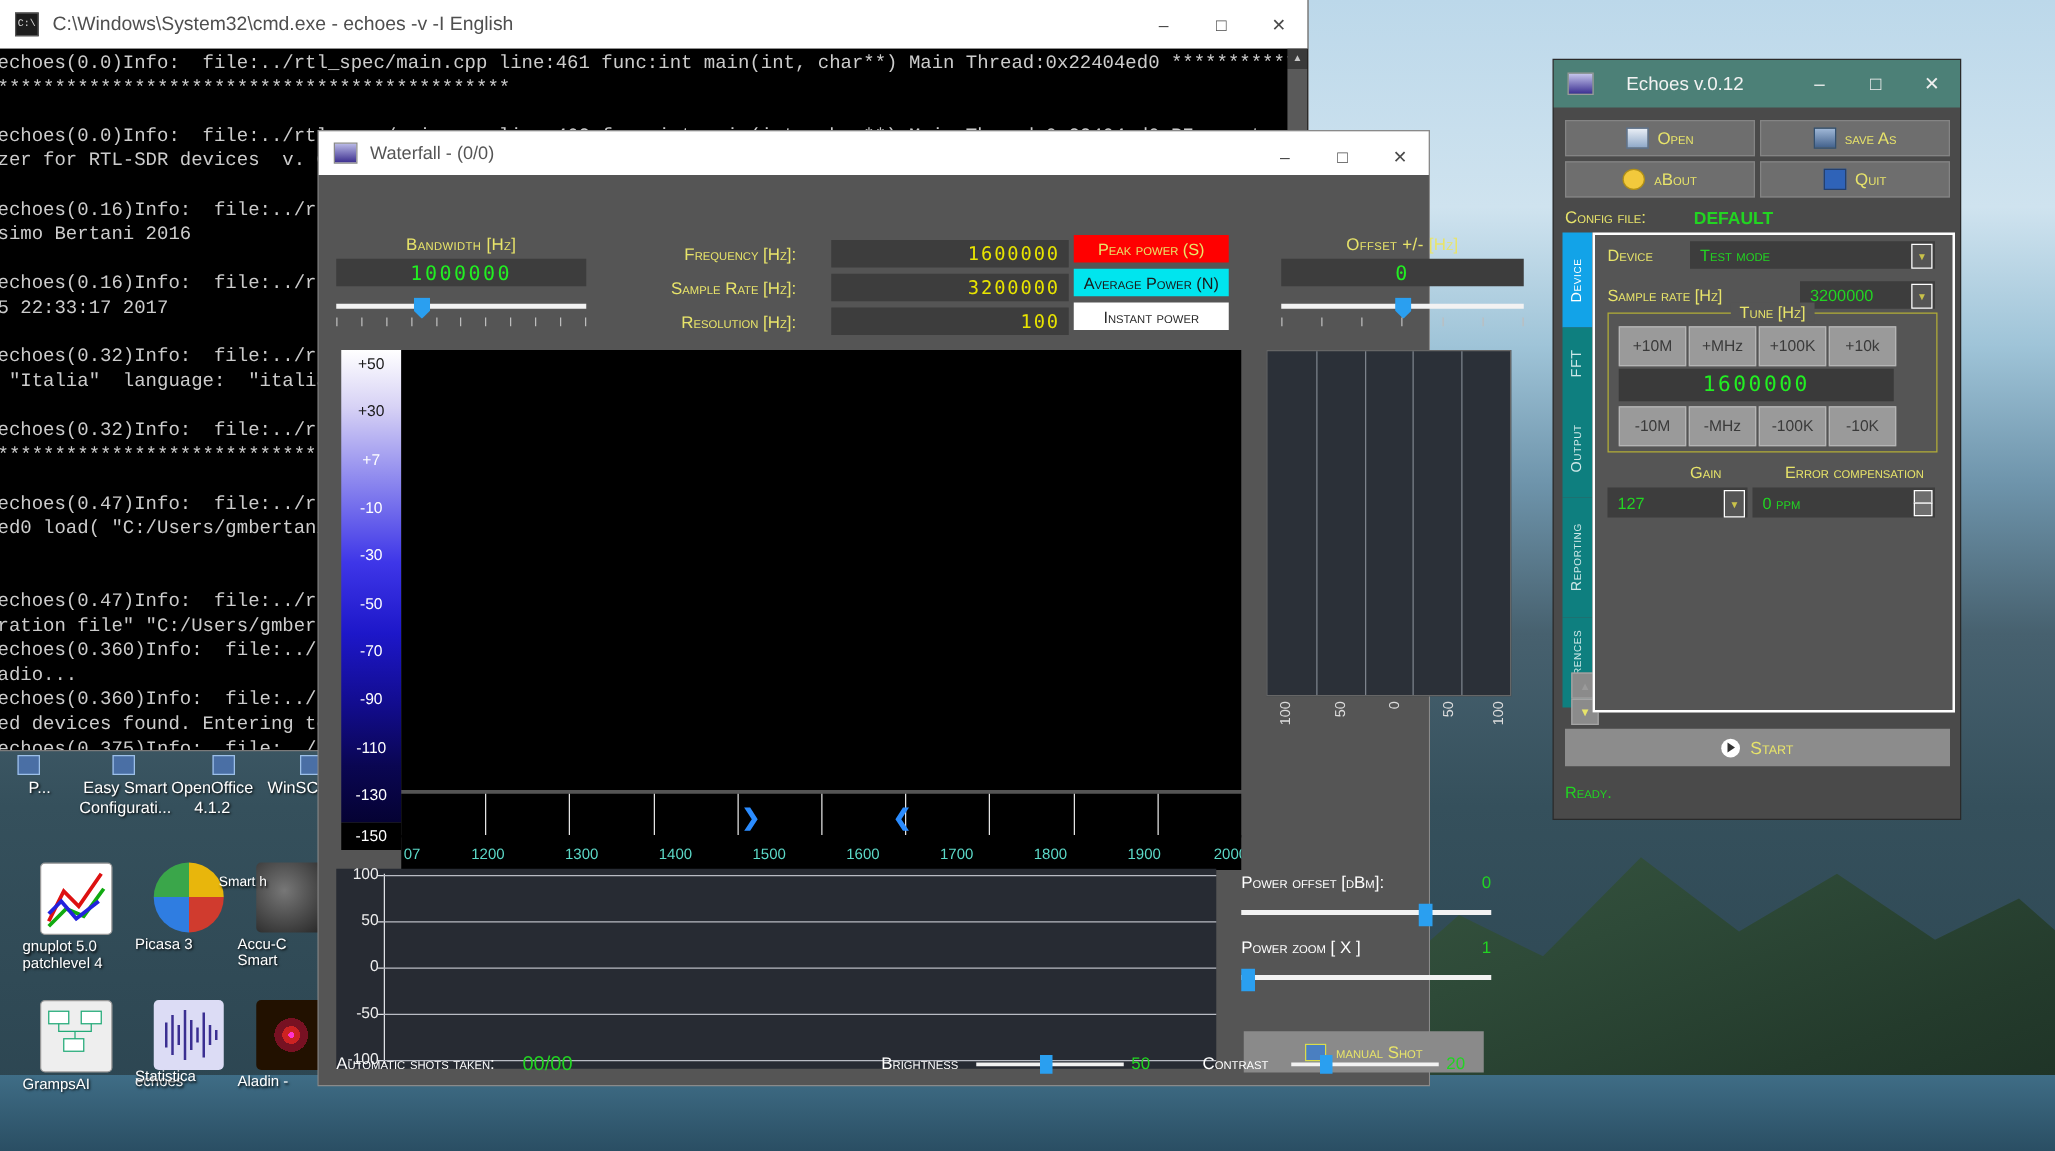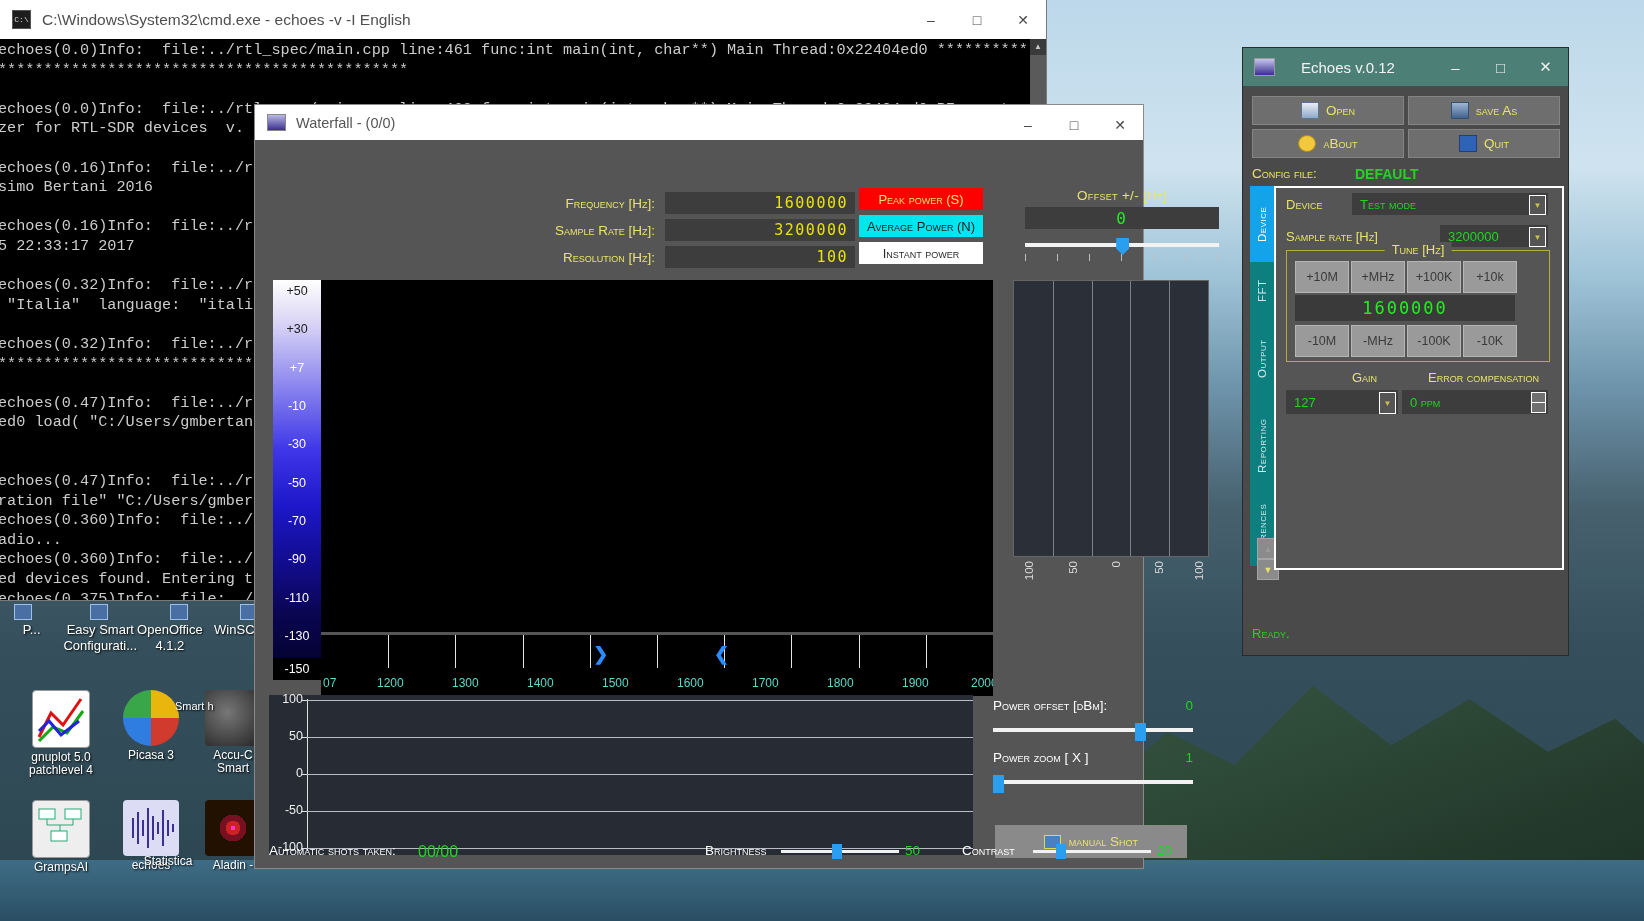--- a/index.html
+++ b/index.html
@@ -16,21 +16,21 @@
   #desk-mountain{position:absolute;left:1100px;top:600px;width:560px;height:330px;
     background:linear-gradient(160deg,#3c5a44 0%,#2e4a38 40%,#243b2c 70%,#1b2e23 100%);
     clip-path:polygon(0% 58%,12% 40%,24% 50%,38% 26%,52% 44%,66% 30%,80% 46%,92% 36%,100% 48%,100% 100%,0% 100%);}
   #desk-mountain2{position:absolute;left:1030px;top:680px;width:620px;height:250px;
     background:linear-gradient(160deg,#46654c 0%,#32503c 50%,#1f3529 100%);
     clip-path:polygon(0% 52%,14% 34%,30% 48%,46% 28%,62% 46%,78% 32%,100% 50%,100% 100%,0% 100%);opacity:.92;}
   #desk-water{position:absolute;left:0;top:860px;width:1644px;height:61px;
     background:linear-gradient(to bottom,#3f6d86,#2a4e63);}
   
   .desk-icons{position:absolute;left:0;top:600px;width:270px;height:321px;}
-  .dicon{position:absolute;width:86px;text-align:center;color:#fff;font-size:12px;line-height:13px;
+  .dicon{position:absolute;width:86px;text-align:left;color:#fff;font-size:12px;line-height:13px;
     text-shadow:1px 1px 2px #000;}
   .dicon .gbox{width:56px;height:56px;margin:0 auto 3px;border-radius:4px;position:relative;overflow:hidden;}
   .tb-row{position:absolute;left:0;top:608px;width:266px;height:52px;color:#fff;font-size:13px;
     display:flex;align-items:flex-start;}
   .tb-item{flex:1;text-align:center;line-height:16px;text-shadow:1px 1px 2px #000;padding-top:14px;}
   .tb-ic{position:absolute;top:-4px;width:16px;height:14px;background:#4a6fa5;border:1px solid #9dc0e8;}
 
   
   #cmd{position:absolute;left:0;top:0;width:1046px;height:600px;background:#000;
     box-shadow:0 0 0 1px #7a7a7a;}
@@ -64,21 +64,21 @@
   .lcd{background:#3d3d3d;height:22px;margin-top:4px;display:flex;align-items:center;justify-content:center;}
   .lcd span{font-family:"DejaVu Sans Mono",monospace;font-size:16px;letter-spacing:2px;color:#22ee22;}
   .sl-wrap{position:relative;margin-top:9px;height:24px;}
   .sl-track{position:absolute;left:0;top:5px;height:4px;width:100%;background:#f2f2f2;}
   .sl-knob{position:absolute;top:0;width:13px;height:17px;background:#2a9ff0;
     clip-path:polygon(0 0,100% 0,100% 62%,50% 100%,0 62%);}
   .sl-ticks{position:absolute;left:0;top:16px;width:100%;height:8px;display:flex;justify-content:space-between;}
   .sl-ticks i{width:1px;height:7px;background:#bdbdbd;display:block;}
 
   .row-lbl{display:flex;align-items:center;justify-content:flex-end;height:22px;margin-bottom:5px;}
-  .row-lbl .t{font-size:13.5px;color:#e8e46a;font-variant:small-caps;margin-right:10px;}
+  .row-lbl .t{font-size:13.5px;color:#e8e46a;font-variant:small-caps;margin-right:28px;}
   .row-lbl .v{width:190px;height:22px;background:#3d3d3d;display:flex;align-items:center;justify-content:flex-end;
     padding-right:7px;box-sizing:border-box;}
   .row-lbl .v span{font-family:"DejaVu Sans Mono",monospace;font-size:15px;letter-spacing:1.5px;color:#e8e400;}
 
   .pbtn{width:124px;height:22px;display:flex;align-items:center;justify-content:center;
     font-size:13px;font-variant:small-caps;margin-bottom:5px;}
 
   
   #wf-scale{position:absolute;left:18px;top:140px;width:48px;height:378px;
     background:linear-gradient(to bottom,#ffffff 0%,#d7d2f5 12%,#8b86ee 28%,#3e36e8 45%,#1d17c9 60%,#120c8e 75%,#0a0652 88%,#050233 100%);}
@@ -293,20 +293,43 @@
     <div id="wf-titletext">Waterfall - (0/0)</div>
     <div id="wf-wbtns">
       <div class="wbtn">–</div>
       <div class="wbtn">□</div>
       <div class="wbtn">✕</div>
     </div>
   </div>
 
   <div id="wf-body">
 
+    <div id="bw-group">
+      <div class="grp-title">Bandwidth [Hz]</div>
+      <div class="lcd">
+        <span>1000000</span>
+      </div>
+      <div class="sl-wrap">
+        <div class="sl-track"></div>
+        <div class="sl-knob" style="left:31%"></div>
+        <div class="sl-ticks">
+          <i></i>
+            <i></i>
+            <i></i>
+            <i></i>
+            <i></i>
+            <i></i>
+            <i></i>
+            <i></i>
+            <i></i>
+            <i></i>
+            <i></i>
+        </div>
+      </div>
+    </div>
 
     <div style="position:absolute;left:250px;top:52px;width:350px">
       <div class="row-lbl">
         <div class="t">Frequency [Hz]:</div>
         <div class="v">
             <span>1600000</span>
           </div>
       </div>
       <div class="row-lbl">
         <div class="t">Sample Rate [Hz]:</div>
@@ -558,15 +581,21 @@
       <span>127</span>
       <span class="combo-arrow" style="height:20px">▼</span>
     </div>
     <div class="fld" style="left:126px;top:202px;width:146px;height:24px;padding-left:8px;box-sizing:border-box">
       <span class="sc">0 ppm</span>
       <span style="position:absolute;right:2px;top:2px;width:13px;height:9px;background:#6f6f6f;border:1px solid #fff"></span>
       <span style="position:absolute;right:2px;top:12px;width:13px;height:9px;background:#6f6f6f;border:1px solid #fff"></span>
     </div>
   </div>
 
+  <div id="startbtn">
+    <span style="display:inline-block;width:15px;height:15px;border-radius:50%;background:#fff;position:relative">
+      <span style="position:absolute;left:5px;top:3.5px;border-left:6px solid #333;border-top:4px solid transparent;border-bottom:4px solid transparent"></span>
+    </span>
+    <span>Start</span>
+  </div>
 
   <div id="readytxt">Ready.</div>
 </div>
 
 </body></html>

